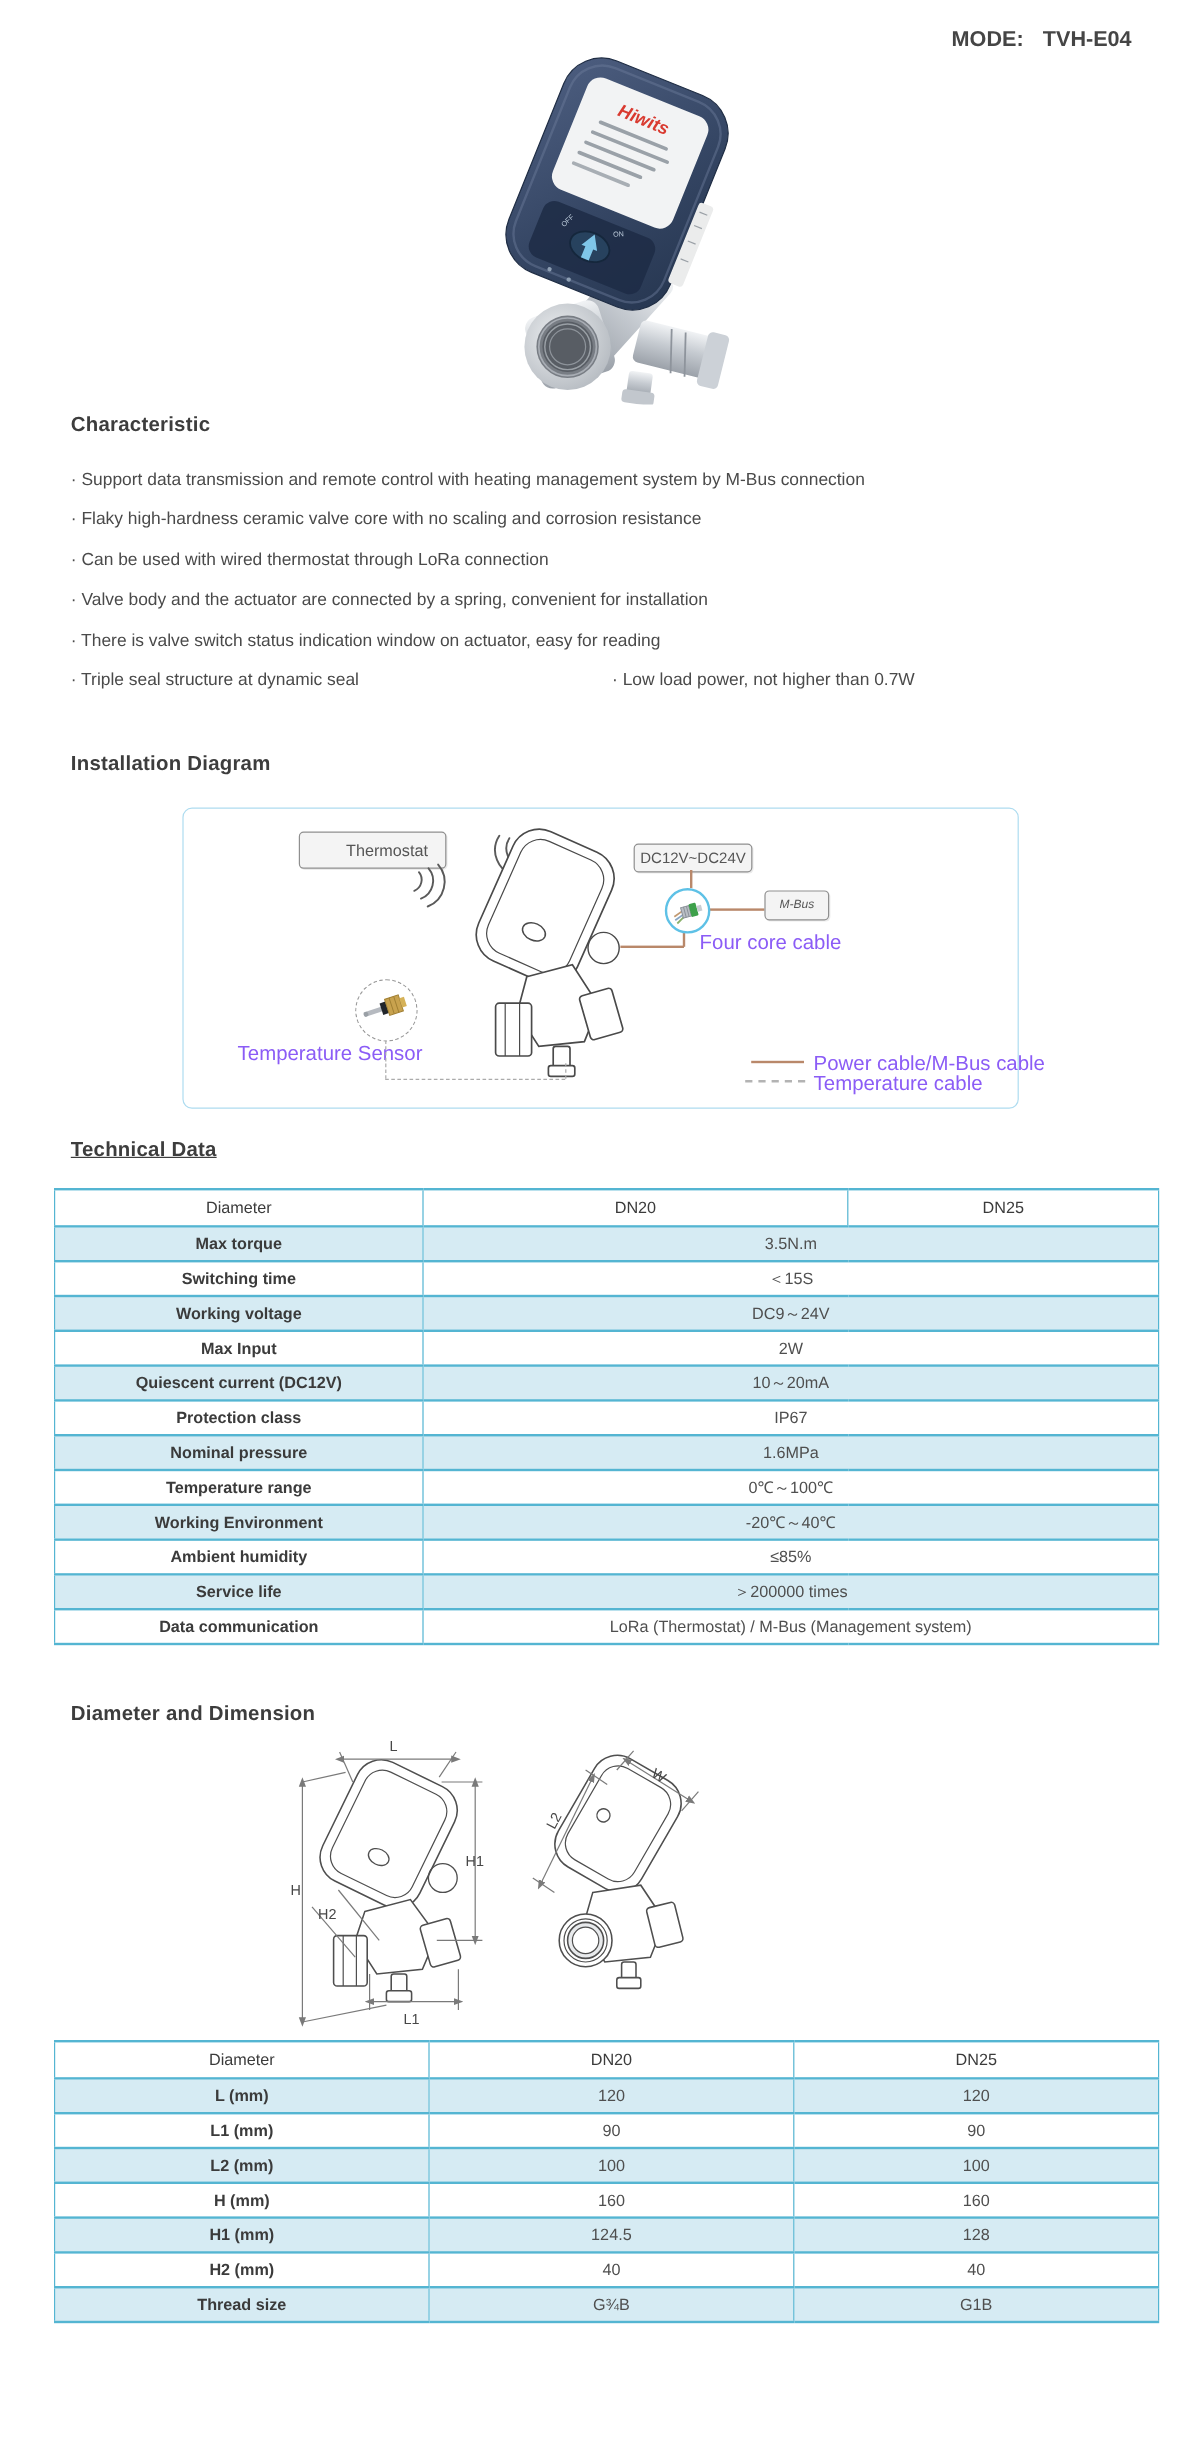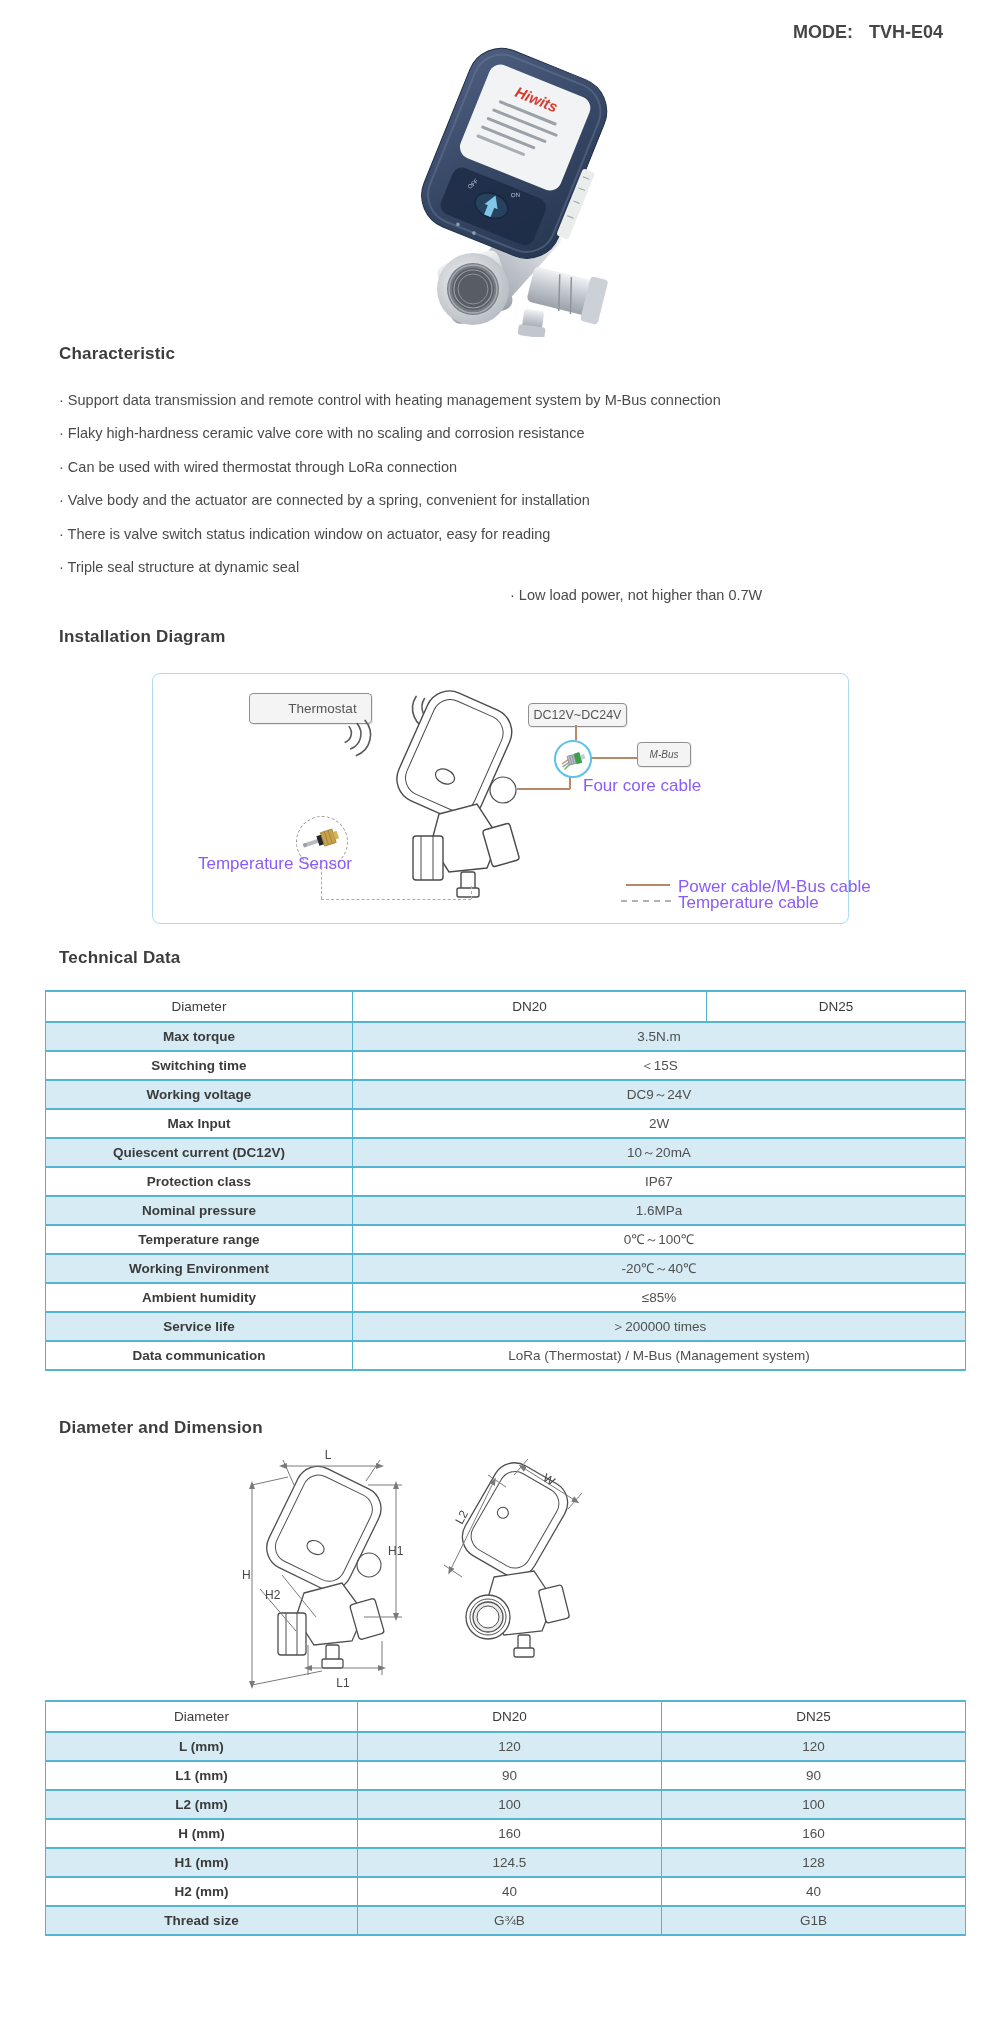--- a/index.html
+++ b/index.html
@@ -6,21 +6,21 @@
   .page{position:relative;width:1000px;height:2038px;background:#ffffff;overflow:hidden;
         font-family:"Liberation Sans", sans-serif;color:#4a4a4a;}
   .abs{position:absolute;}
   
   .sec-title{font-size:17px;font-weight:bold;color:#3d3d3d;letter-spacing:.2px;}
   .mode-line{font-size:18px;font-weight:bold;color:#454545;}
   .mode-line .model{margin-left:16px;}
   
   .bullets{width:900px;}
   .bullet-row{height:33.4px;line-height:33.4px;font-size:14.5px;color:#4a4a4a;position:relative;white-space:nowrap;}
-  .bullet-right{position:absolute;left:451px;top:0;margin-top:28px;}
+  .bullet-right{position:absolute;left:451px;top:0;}
   
   .diagram-box{left:152px;top:673px;width:695px;height:249px;border:1.5px solid #aedcf0;border-radius:8px;}
   .diag-label{position:absolute;background:#f4f4f4;border:1px solid #8f8f8f;border-radius:4px;
               color:#555;display:flex;align-items:center;justify-content:center;
               box-shadow:1px 1px 0 rgba(0,0,0,.08);}
   .diag-text{position:absolute;font-size:17px;color:#8b5cf6;white-space:nowrap;}
   .brown-line{position:absolute;background:#b9886a;}
   .dashed-v{position:absolute;border-left:1.5px dashed #ababab;}
   .dashed-h{position:absolute;border-top:1.5px dashed #ababab;}
   .legend-solid{position:absolute;height:2px;background:#b9886a;}
@@ -193,33 +193,33 @@
       <g transform="rotate(-18 20 20)">
         <rect x="2" y="17" width="16" height="4" fill="#b6bac0"></rect>
         <circle cx="3.5" cy="19" r="2" fill="#9aa0a6"></circle>
         <rect x="17" y="14" width="5" height="10" fill="#22262b"></rect>
         <rect x="22" y="12" width="12" height="14" fill="#c8a24e" stroke="#a07f32" stroke-width=".8"></rect>
         <line x1="26" y1="12" x2="26" y2="26" stroke="#a07f32" stroke-width=".8"></line>
         <line x1="30" y1="12" x2="30" y2="26" stroke="#a07f32" stroke-width=".8"></line>
         <rect x="34" y="15" width="4" height="8" fill="#d6b258"></rect>
       </g>
     </svg>
-    <div class="diag-text" style="left:45px;top:180px;">Temperature Sensor</div>
+    <div class="diag-text" style="left:45px;top:194px;">Temperature Sensor</div>
 
     <div class="dashed-v" style="left:168px;top:193px;height:32px;"></div>
     <div class="dashed-h" style="left:168px;top:225px;width:150px;"></div>
     <div class="dashed-v" style="left:318px;top:212px;height:13px;"></div>
 
     <div class="legend-solid" style="left:473px;top:210px;width:44px;"></div>
     <div class="diag-text" style="left:525px;top:203px;">Power cable/M-Bus cable</div>
     <div class="legend-dashed" style="left:468px;top:226px;width:50px;"></div>
     <div class="diag-text" style="left:525px;top:219px;">Temperature cable</div>
   </div>
 
-  <div class="abs sec-title" style="left:59px;top:948px;">Technical Data</div>
+  <div class="abs sec-title" style="left:59px;top:948px;text-decoration:underline;">Technical Data</div>
 
   <table class="abs spec-table" style="left:45px;top:990px;">
     <colgroup>
         <col style="width:307px">
         <col style="width:354px">
         <col style="width:259px">
       </colgroup>
     <thead>
       <tr>
         <th>Diameter</th>

